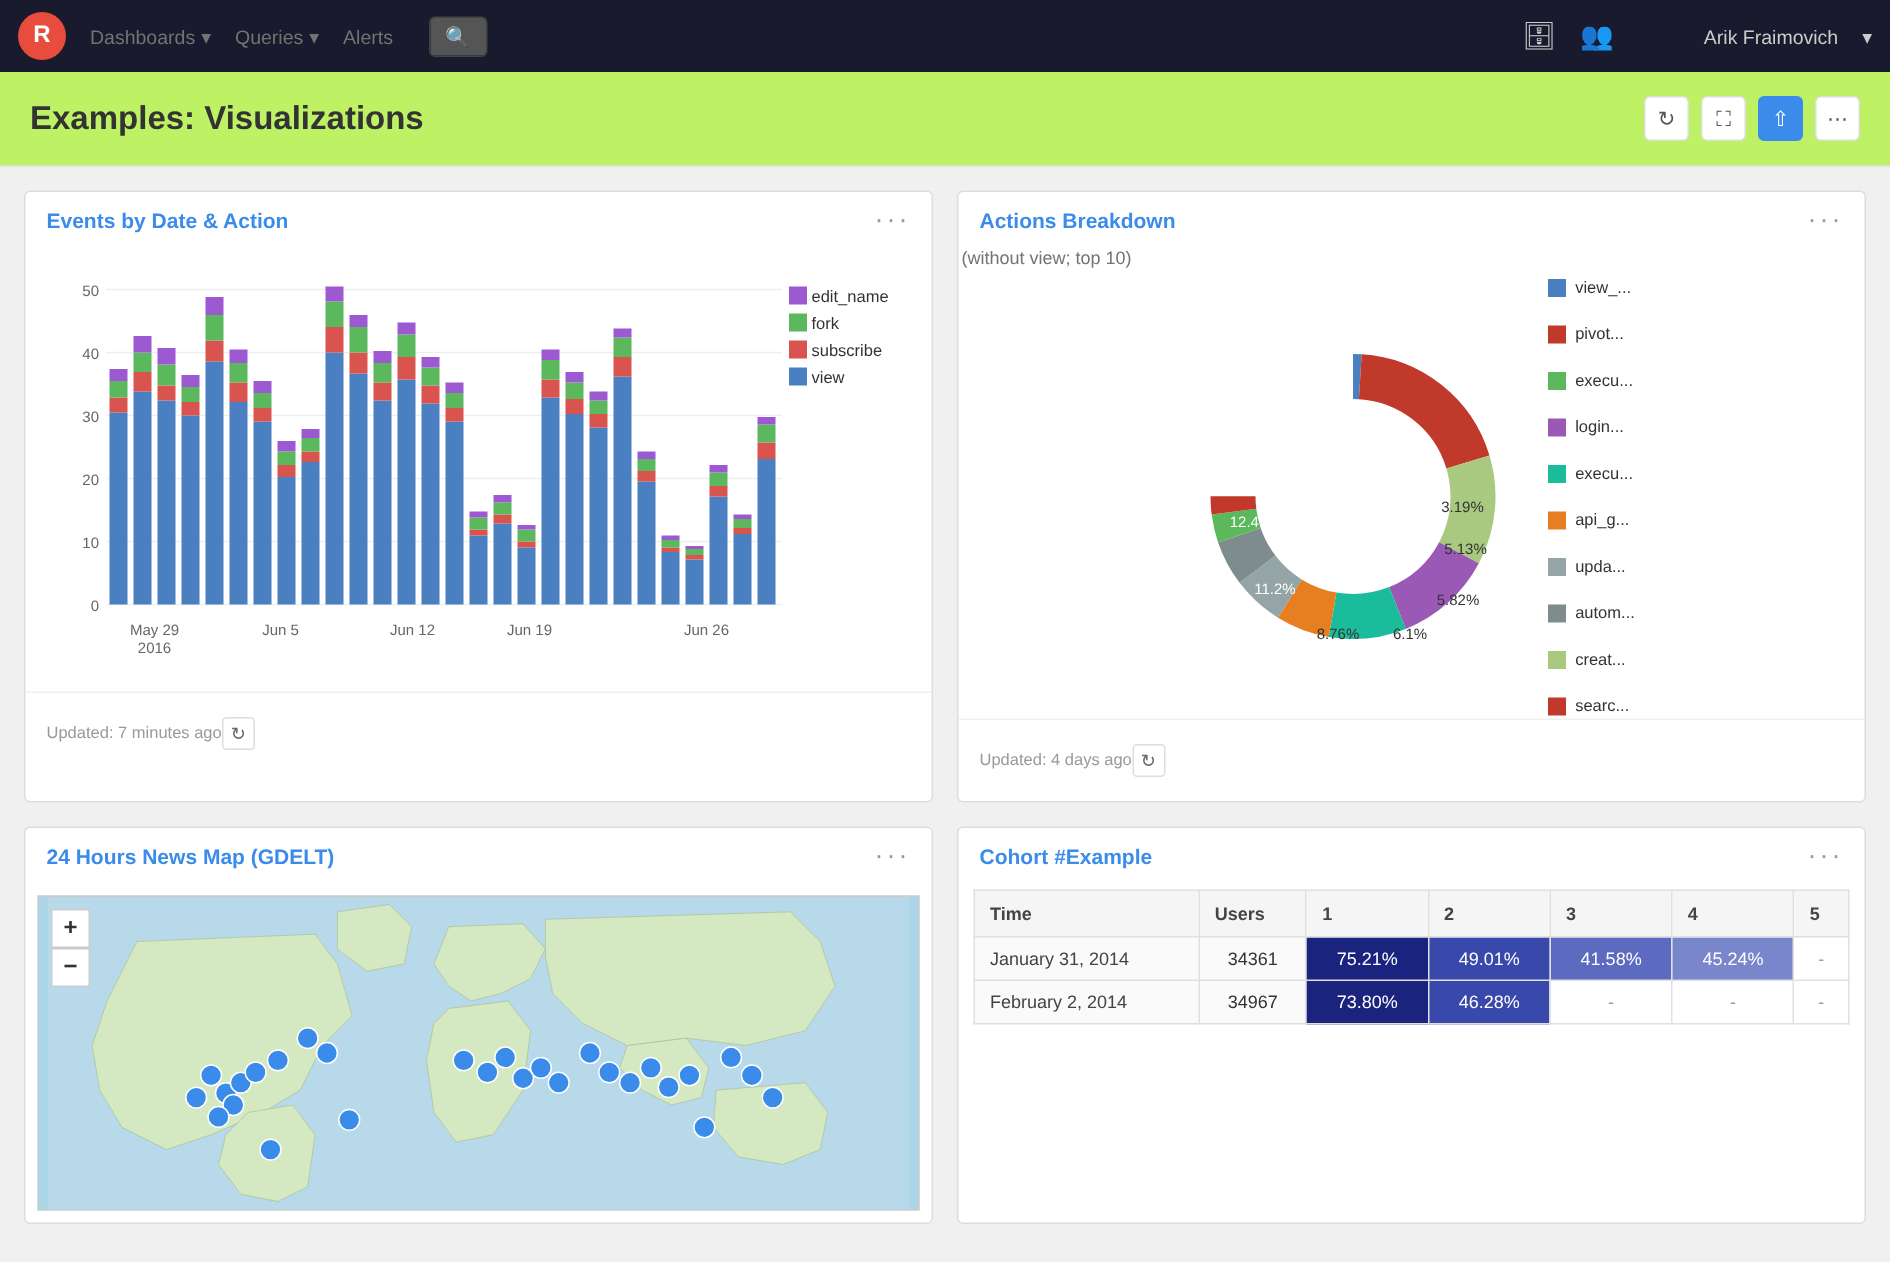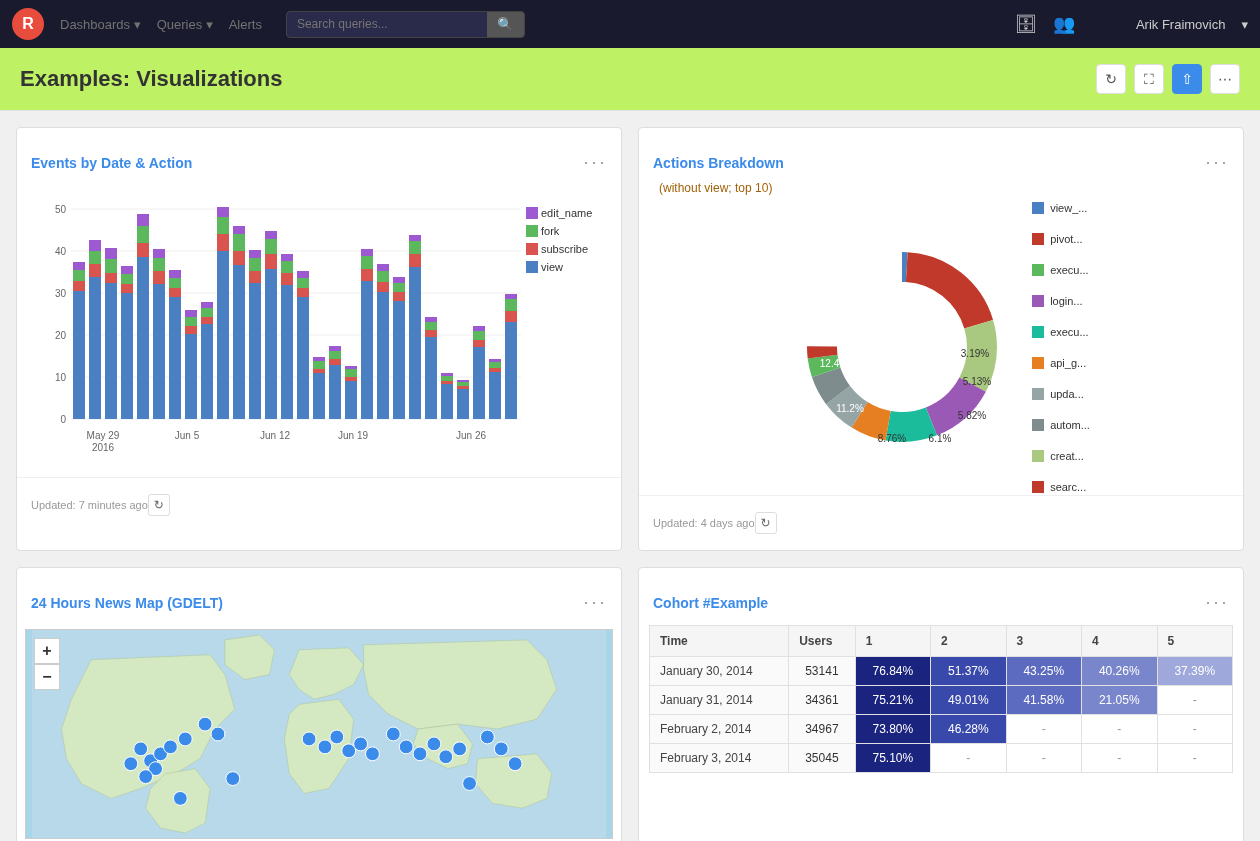--- a/index.html
+++ b/index.html
@@ -90,21 +90,21 @@
     }
 
     
     .widget-card {
       background: white;
       border-radius: 4px;
       border: 1px solid #ddd;
       overflow: hidden;
     }
     .widget-header {
-      padding: 24px 14px 8px;
+      padding: 8px 14px 8px;
       display: flex;
       align-items: center;
       justify-content: space-between;
     }
     .widget-title {
       color: #3b8beb;
       font-size: 14px;
       font-weight: bold;
     }
     .widget-menu { color: #999; cursor: pointer; font-size: 18px; letter-spacing: 2px; }
@@ -156,23 +156,23 @@
       display: flex;
       align-items: center;
       gap: 6px;
       font-size: 11px;
     }
     .donut-legend-color {
       width: 12px; height: 12px;
       flex-shrink: 0;
     }
     .widget-subtitle {
-      color: #a16207;
+      color: #737373;
       font-size: 12px;
-      padding: 0 20px 4px;
+      padding: 0 2px 4px;
     }
 
     
     .map-area {
       background: #a8d5e8;
       height: 210px;
       position: relative;
       border: 1px solid #ccc;
       overflow: hidden;
     }
@@ -244,21 +244,20 @@
     <span>▾</span>
   </div>
   <div class="nav-item">
     <span>Queries</span>
     <span>▾</span>
   </div>
   <div class="nav-item">
     <span>Alerts</span>
   </div>
   <div class="nav-search">
-    <input type="text" placeholder="Search queries..." style="">
     <button>🔍</button>
   </div>
   <div class="nav-right">
     <span style="font-size:18px;">🗄</span>
     <span style="font-size:18px;">👥</span>
     <span class="nav-user">Arik Fraimovich</span>
     <span>▾</span>
   </div>
 </nav>
 
@@ -628,53 +627,35 @@
             <th>Users</th>
             <th>1</th>
             <th>2</th>
             <th>3</th>
             <th>4</th>
             <th>5</th>
           </tr>
         </thead>
         <tbody>
           <tr>
-            <td>January 30, 2014</td>
-            <td>53141</td>
-            <td class="cell-dark">76.84%</td>
-            <td class="cell-blue1">51.37%</td>
-            <td class="cell-blue2">43.25%</td>
-            <td class="cell-blue3">40.26%</td>
-            <td class="cell-blue4">37.39%</td>
-          </tr>
-          <tr>
             <td>January 31, 2014</td>
             <td>34361</td>
             <td class="cell-dark">75.21%</td>
             <td class="cell-blue1">49.01%</td>
             <td class="cell-blue2">41.58%</td>
-            <td class="cell-blue3">21.05%</td>
+            <td class="cell-blue3">45.24%</td>
             <td class="cell-empty">-</td>
           </tr>
           <tr>
             <td>February 2, 2014</td>
             <td>34967</td>
             <td class="cell-dark">73.80%</td>
             <td class="cell-blue1">46.28%</td>
             <td class="cell-empty">-</td>
             <td class="cell-empty">-</td>
             <td class="cell-empty">-</td>
           </tr>
-          <tr>
-            <td>February 3, 2014</td>
-            <td>35045</td>
-            <td class="cell-dark">75.10%</td>
-            <td class="cell-empty">-</td>
-            <td class="cell-empty">-</td>
-            <td class="cell-empty">-</td>
-            <td class="cell-empty">-</td>
-          </tr>
         </tbody>
       </table>
     </div>
   </div>
 
 </div>
 
 </body></html>

